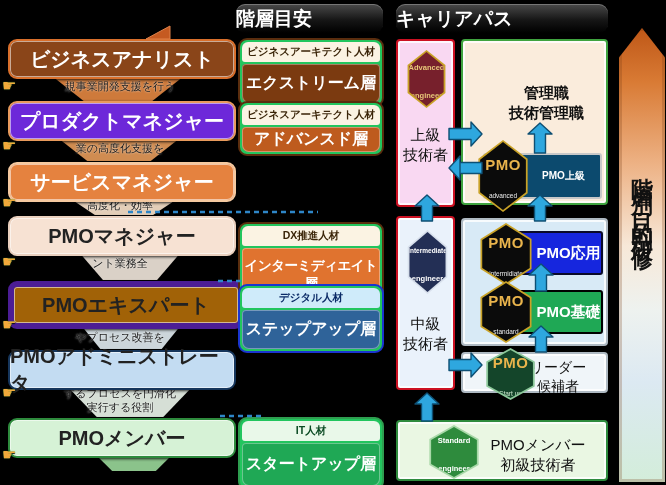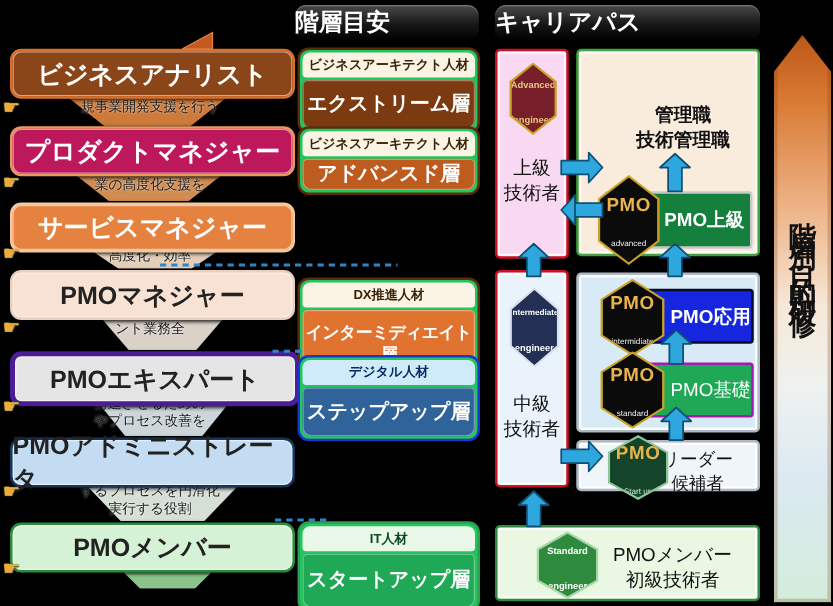--- a/index.html
+++ b/index.html
@@ -9,24 +9,24 @@
   
   .hdr{position:absolute;height:29px;border-radius:9px;color:#fff;font-size:19px;font-weight:bold;
        text-align:left;line-height:29px;background:linear-gradient(180deg,#4a4a4a 0%,#161616 55%,#000 100%);
        box-shadow:0 1px 2px #000, inset 0 1px 0 rgba(255,255,255,.25);}
 
   
   .rolebox{position:absolute;left:8px;width:224px;height:36px;border-radius:9px;display:flex;
            align-items:center;justify-content:center;font-size:20px;font-weight:bold;z-index:3;
            box-shadow:0 1px 3px rgba(0,0,0,.8), inset 0 0 0 1px rgba(255,255,255,.55);}
   .r1{background:#8A4519;border:2px solid #D96F2B;color:#fff;}
-  .r2{background:#be185d;border:2px solid #E89A5C;color:#fff;}
+  .r2{background:#6d28d9;border:2px solid #E89A5C;color:#fff;}
   .r3{background:#E5823F;border:2px solid #F5C9A0;color:#fff;}
   .r4{background:#F7E2D3;border:2px solid #EAD0BE;color:#222;}
-  .r5{background:#e5e5e5;border:4px solid #4c1d95;color:#222;}
+  .r5{background:#a16207;border:6px solid #4c1d95;color:#222;}
   .r6{background:#C3DCF2;border:2px solid #16365C;color:#222;}
   .r7{background:#D6F2D6;border:2px solid #2E8B3D;color:#222;}
 
   .trap{position:absolute;clip-path:polygon(0 0,100% 0,76% 100%,24% 100%);z-index:1;opacity:.95;}
   .desc{position:absolute;left:18px;width:204px;font-size:11px;line-height:1.25;color:#1a1a1a;
         text-align:center;white-space:pre-line;z-index:2;text-shadow:0 0 2px rgba(255,255,255,.85);}
   .hand{position:absolute;left:2px;font-size:16px;color:#F2A93B;z-index:4;
         text-shadow:0 0 1px #5a4, 0 1px 1px #000;}
 
   
@@ -143,21 +143,21 @@
         <div class="b-bar"></div>
       </div>
     </div>
     <div class="clabel" style="top:84px;font-size:15px;">上級
 技術者</div>
   </div>
 
   <div class="cbox" style="left:461px;top:39px;width:147px;height:166px;background:#FAECDC;border:2.5px solid #3FA33F;">
     <div class="clabel" style="top:42px;font-size:15px;font-weight:bold;padding-left:12px;">管理職
 技術管理職</div>
-    <div style="position:absolute;left:20px;top:112px;width:119px;height:46px;background:#15803d;border:2px solid #C8C8C8;border-radius:3px;box-sizing:border-box;display:flex;align-items:center;justify-content:center;padding-left:42px;color:#fff;font-size:15px;font-weight:bold;">
+    <div style="position:absolute;left:20px;top:112px;width:119px;height:46px;background:#0c4a6e;border:2px solid #C8C8C8;border-radius:3px;box-sizing:border-box;display:flex;align-items:center;justify-content:center;padding-left:42px;color:#fff;font-size:10px;font-weight:bold;">
       <span>PMO上級</span>
     </div>
     <div class="badge" style="left:12px;top:99px;width:56px;height:72px;background:#C9A227;">
       <div class="badge-in" style="background:#0B0B0B;">
         <div class="b-stars">★ ★ ★</div>
         <div class="pmo-main">PMO</div>
         <div class="pmo-sub">advanced</div>
         <div class="b-bar"></div>
       </div>
     </div>
@@ -181,21 +181,21 @@
       <span>PMO応用</span>
     </div>
     <div class="badge" style="left:14px;top:3px;width:58px;height:62px;background:#C9A227;">
       <div class="badge-in" style="background:#0B0B0B;">
         <div class="b-stars">★ ★ ★</div>
         <div class="pmo-main">PMO</div>
         <div class="pmo-sub">intermidiate</div>
         <div class="b-bar"></div>
       </div>
     </div>
-    <div style="position:absolute;left:45px;top:70px;width:95px;height:44px;background:#1FA855;border:2px solid #a21caf;border-radius:3px;box-sizing:border-box;display:flex;align-items:center;justify-content:center;padding-left:26px;color:#fff;font-size:15px;font-weight:normal;">
+    <div style="position:absolute;left:45px;top:70px;width:95px;height:44px;background:#1FA855;border:2px solid #000000;border-radius:3px;box-sizing:border-box;display:flex;align-items:center;justify-content:center;padding-left:26px;color:#fff;font-size:15px;font-weight:bold;">
       <span>PMO基礎</span>
     </div>
     <div class="badge" style="left:14px;top:61px;width:58px;height:62px;background:#C9A227;">
       <div class="badge-in" style="background:#0B0B0B;">
         <div class="b-stars">★ ★ ★</div>
         <div class="pmo-main">PMO</div>
         <div class="pmo-sub">standard</div>
         <div class="b-bar"></div>
       </div>
     </div>

